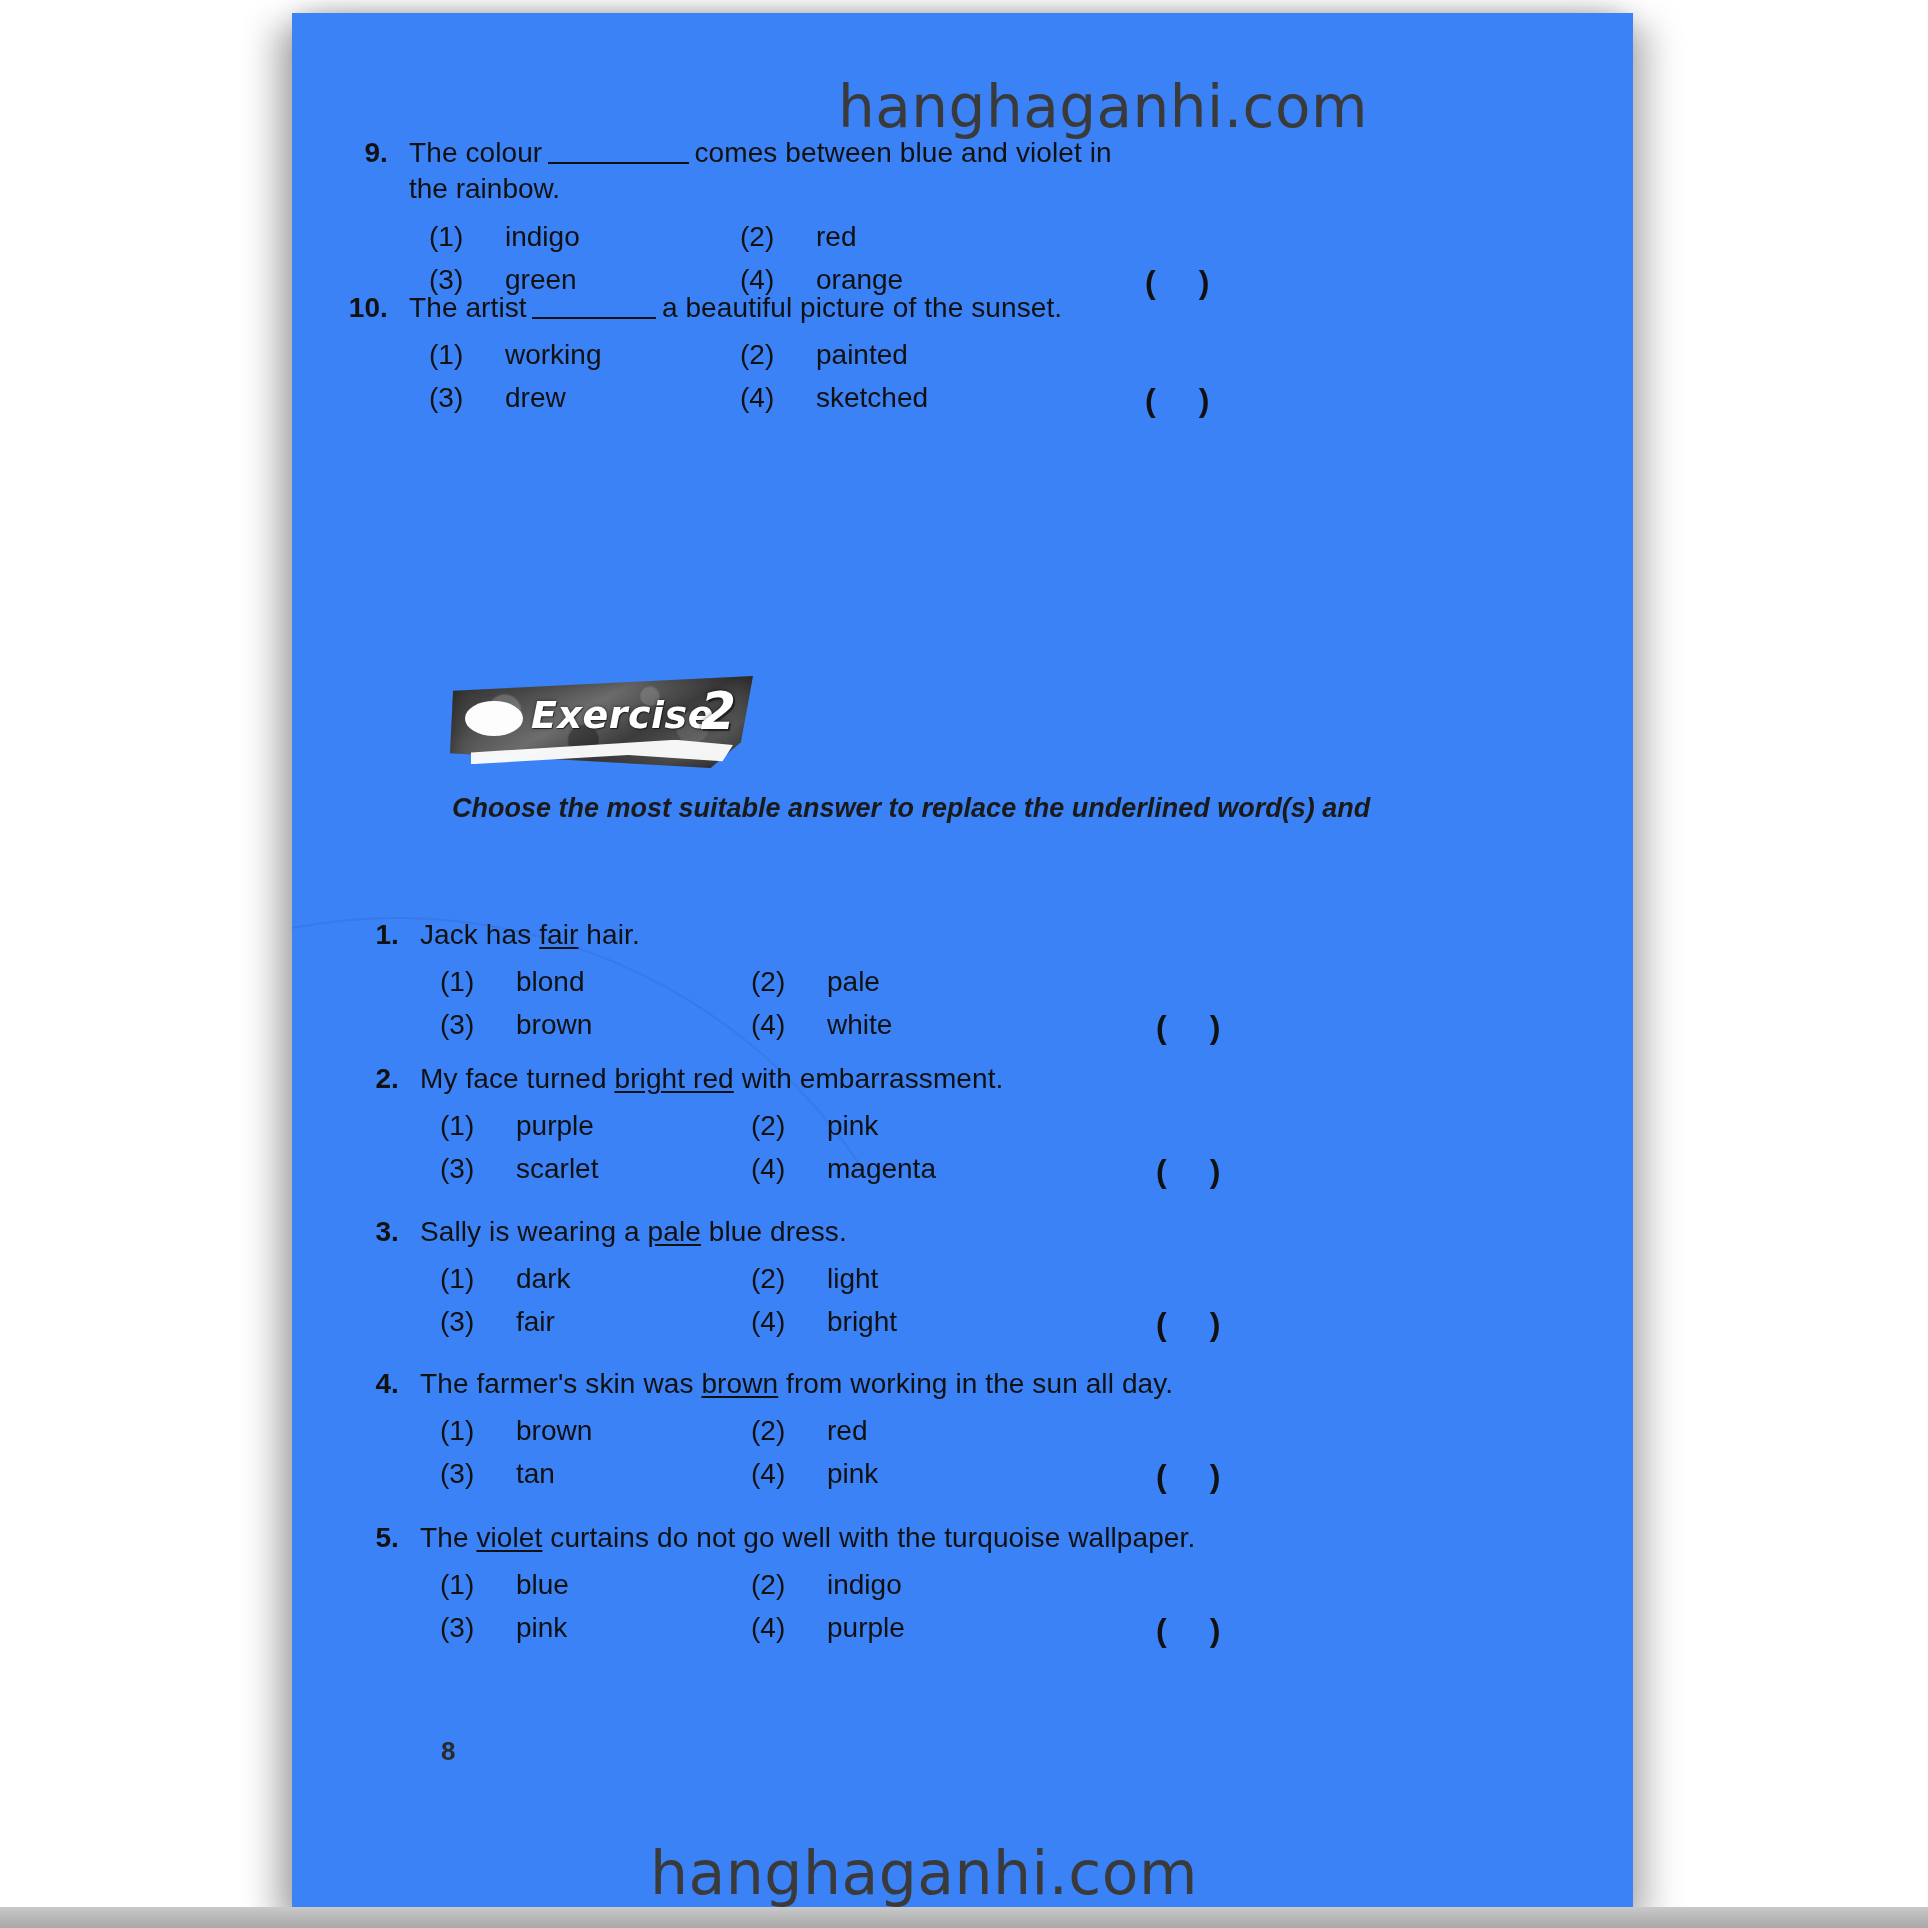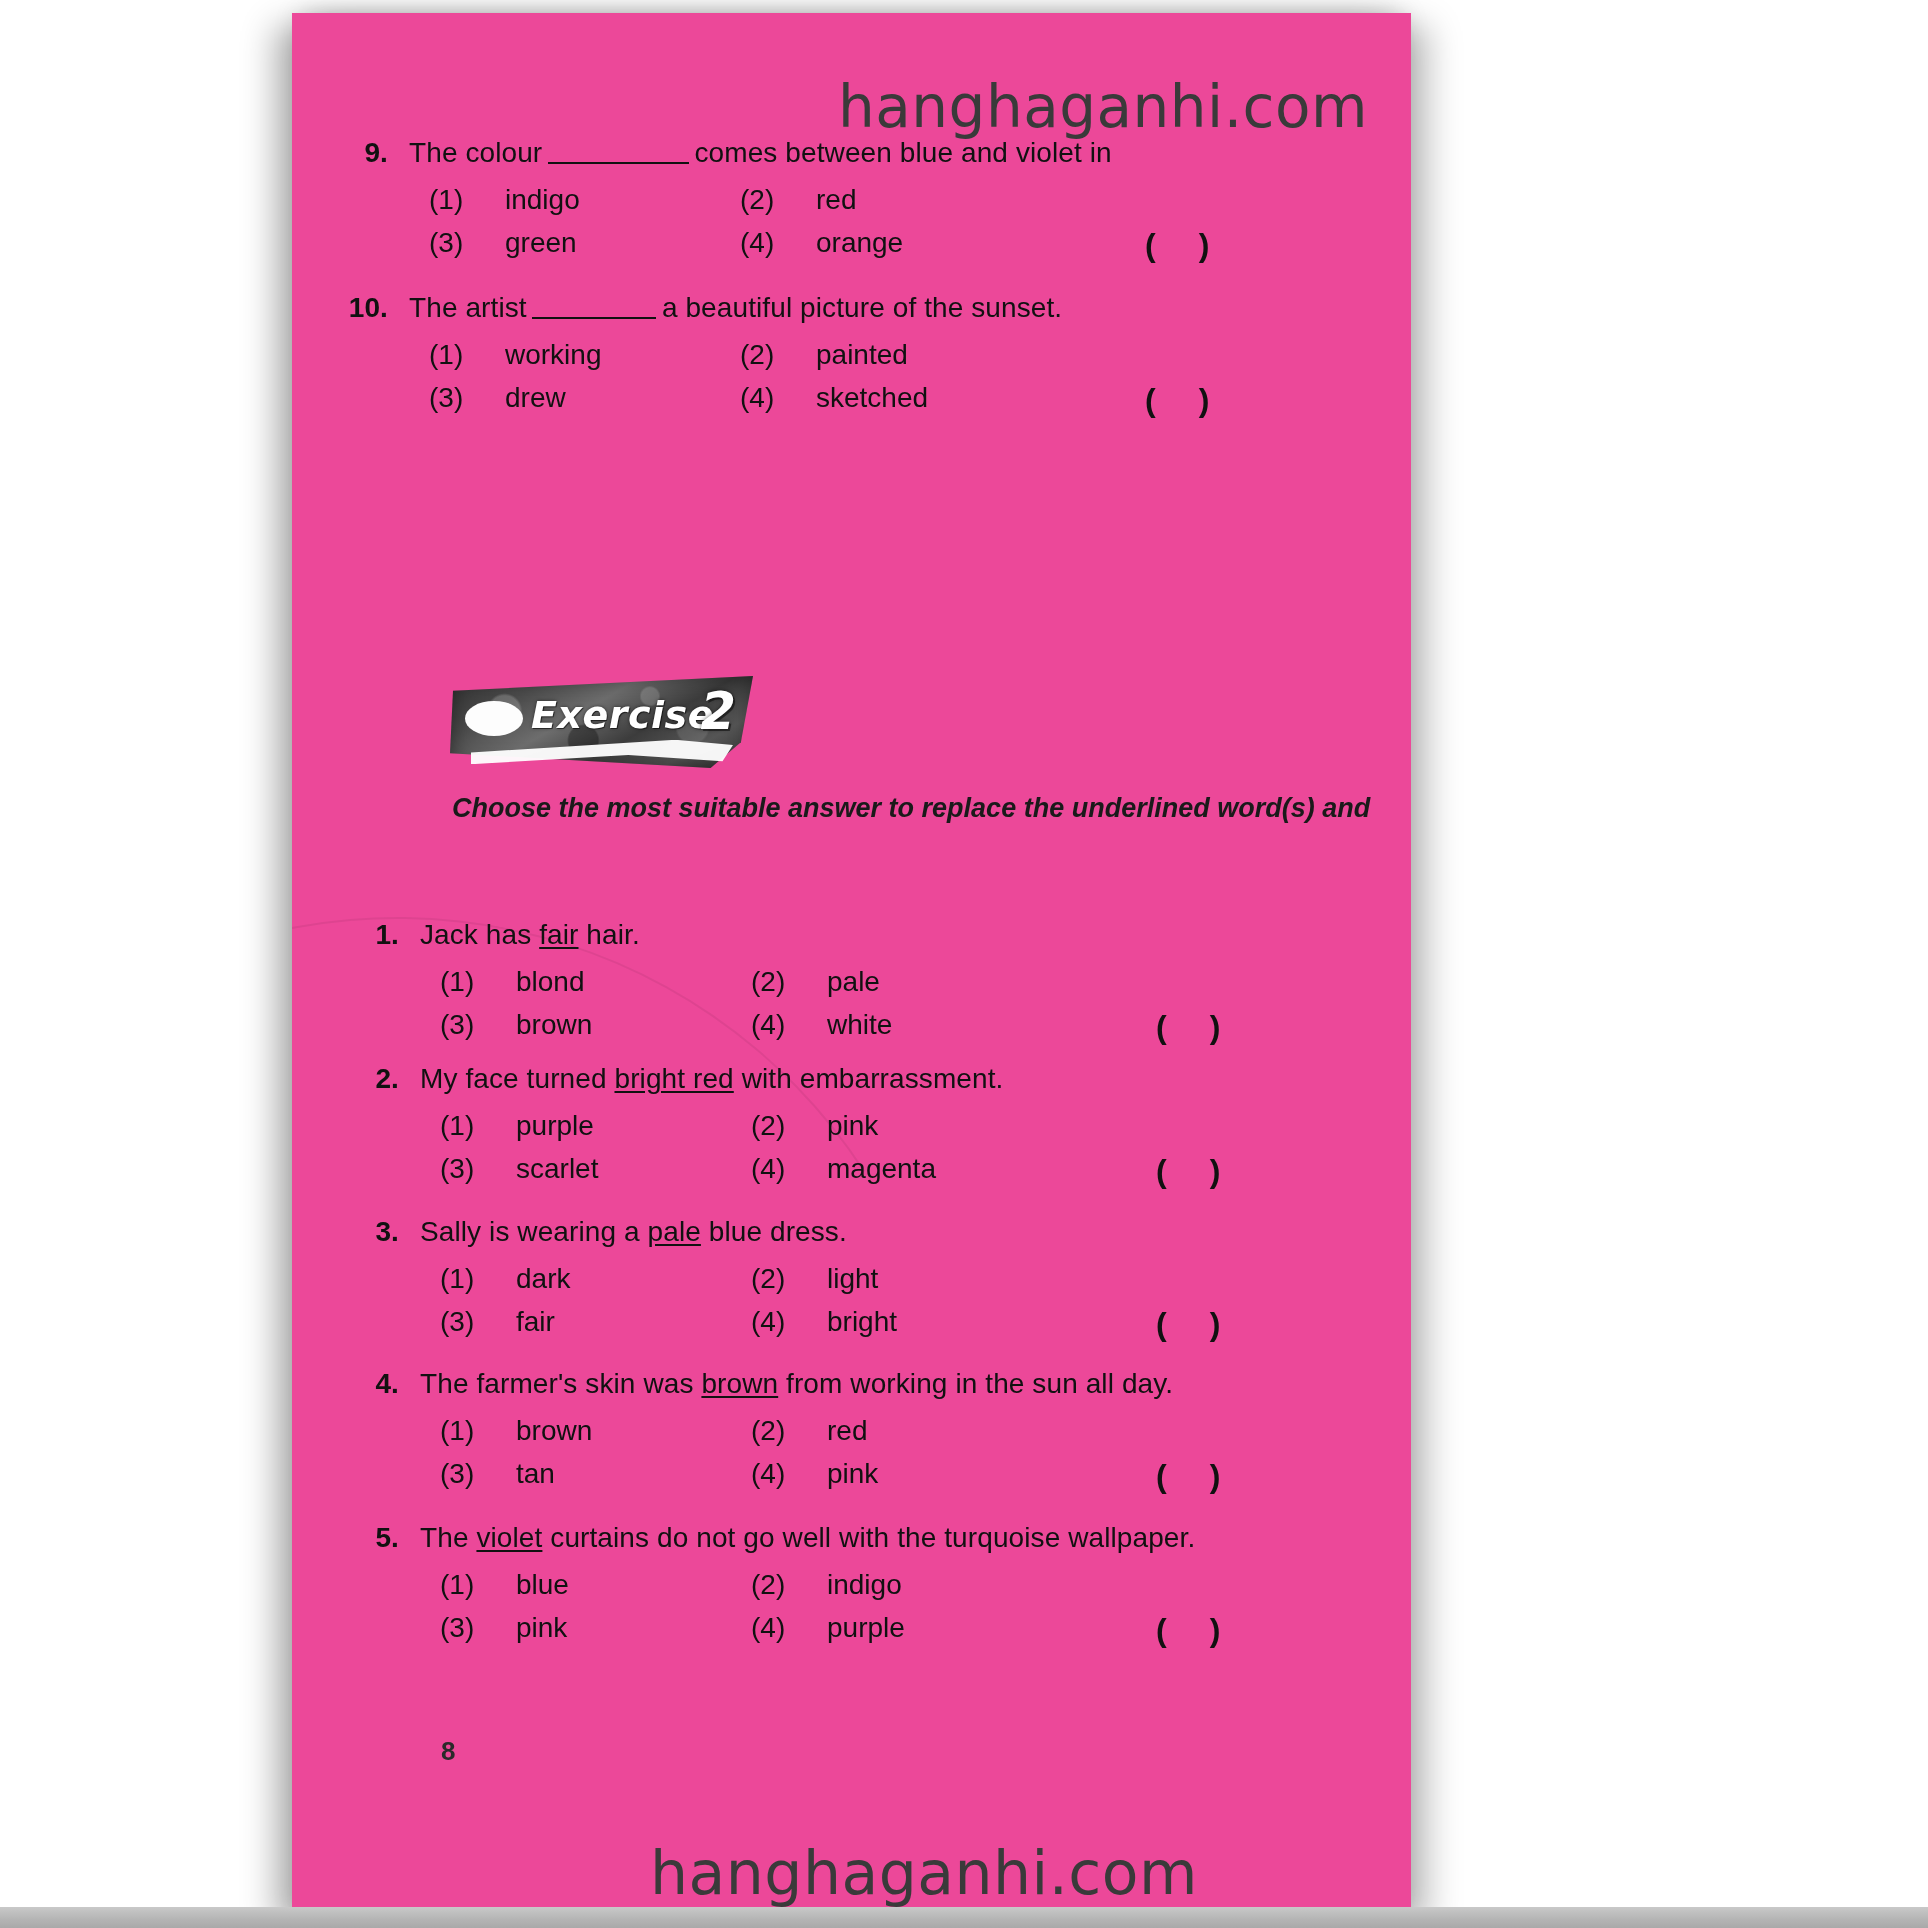--- a/index.html
+++ b/index.html
@@ -12,22 +12,22 @@
   }
   
   #canvas{
     position:relative;
     width:1928px;height:1928px;
     background:#ffffff;
   }
   #paper{
     position:absolute;
     left:292px;top:13px;
-    width:1119px;height:1915px;
-    background:#ec4899;
+    width:1341px;height:1915px;
+    background:#3b82f6;
     box-shadow:-24.5px 5.6px 32px -7.5px rgba(0,0,0,.30),
                 24.5px 5.6px 32px -7.5px rgba(0,0,0,.26),
                 0 -9.4px 24.5px -9.4px rgba(0,0,0,.22);
     overflow:hidden;
   }
   
   #scan-curve{
     position:absolute;
     left:-452px;top:904px;
     width:1111px;height:1111px;
@@ -178,20 +178,21 @@
 
     <div class="watermark" id="watermark-top" style="left:546px;top:60px;">hanghaganhi.com</div>
 
     <div class="qblock" style="left:47px;top:122px;">
       <div class="qline">
         <div class="qnum">9.</div>
         <div class="qtext">
           <span>The colour</span><span class="blank"></span><span>comes between blue and violet in</span>
         </div>
       </div>
+      <div class="qtext-cont">the rainbow.</div>
       <div class="opts">
         <div class="optrow">
           <div class="opt col1">
             <span class="marker">(1)</span>
             <span class="oplabel">indigo</span>
           </div>
           <div class="opt col2">
             <span class="marker">(2)</span>
             <span class="oplabel">red</span>
           </div>

